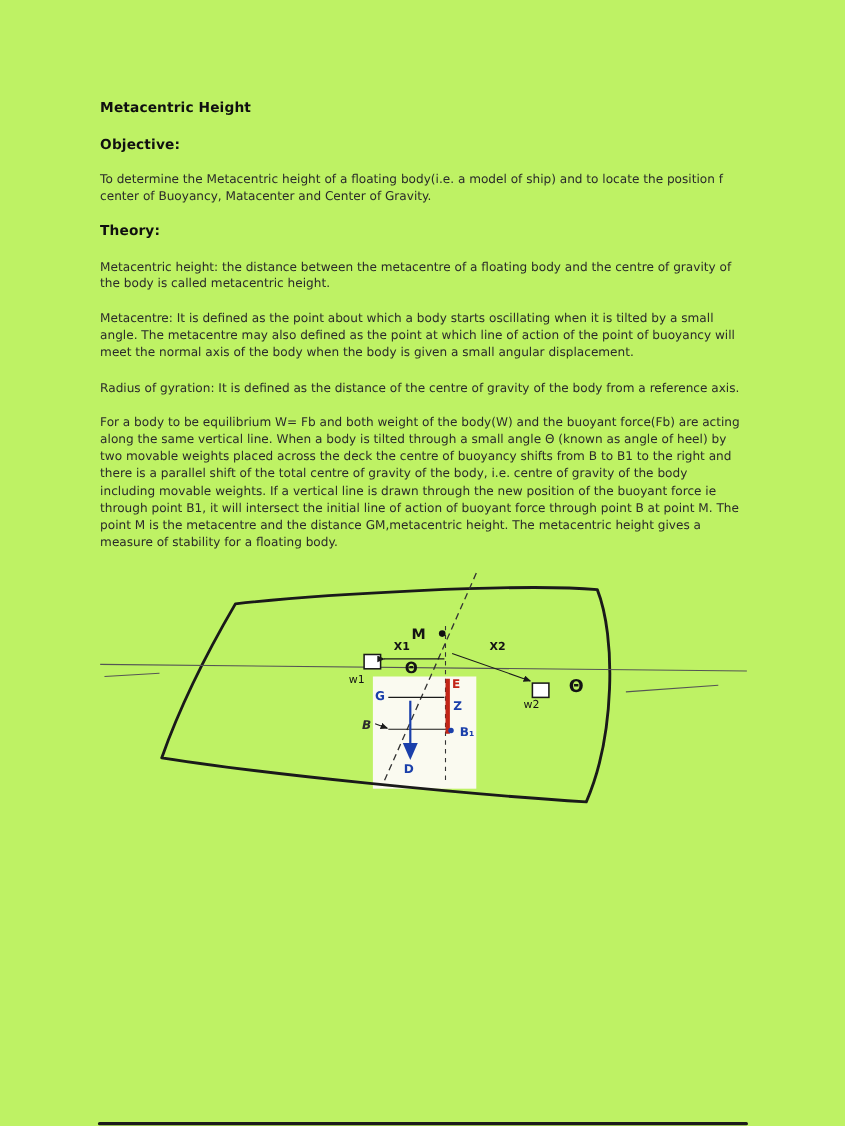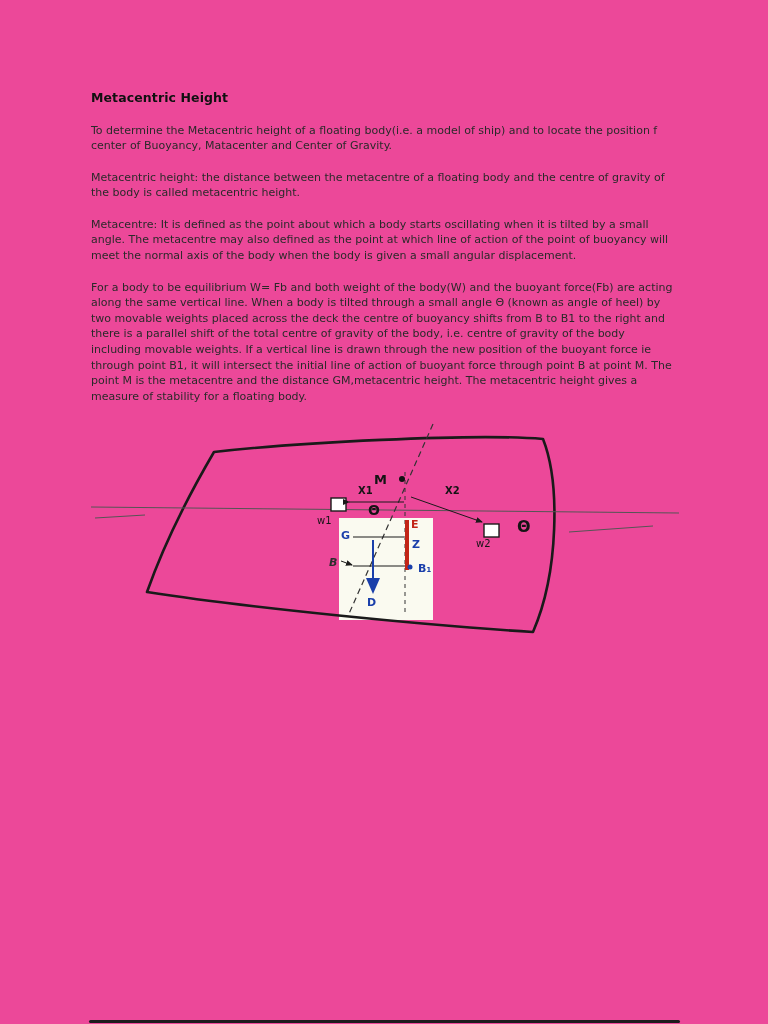--- a/index.html
+++ b/index.html
@@ -3,21 +3,21 @@
 <meta charset="utf-8">
 <style>
   * { margin:0; padding:0; box-sizing:border-box; }
   html, body { width:768px; height:1024px; background:#ffffff; }
   body {
     font-family:"DejaVu Sans","Liberation Sans",sans-serif;
     color:#222222;
     position:relative;
     overflow:hidden;
   }
-  .page { position:absolute; inset:0; padding:90px 92px 0 91px; background:#ec4899; }
+  .page { position:absolute; inset:0; padding:90px 92px 0 91px; background:#bef264; }
   h1, h2 {
     font-size:12.5px; line-height:15.5px; font-weight:bold; color:#101010;
     margin:0 0 17px 0; letter-spacing:0.1px;
   }
   p { font-size:11px; line-height:15.6px; margin:0 0 16px 0; color:#2a2a2a; }
   .figure { margin:14px 0 0 0; }
   svg text { font-family:"DejaVu Sans","Liberation Sans",sans-serif; }
   .lb   { font-weight:bold; }
   .ink  { fill:#141414; }
   .blue { fill:#1a3faa; }
@@ -30,25 +30,28 @@
     background:#1c1c1c; border-radius:2px;
   }
 </style>
 </head>
 <body>
 
 <div class="page">
 
   <h1>Metacentric Height</h1>
 
+  <h2>Objective:</h2>
   <p>To determine the Metacentric height of a floating body(i.e. a model of ship) and to locate the position f center of Buoyancy, Matacenter and Center of Gravity.</p>
 
 
+  <h2>Theory:</h2>
   <p>Metacentric height: the distance between the metacentre of a floating body and the centre of gravity of the body is called metacentric height.</p>
   <p>Metacentre: It is defined as the point about which a body starts oscillating when it is tilted by a small angle. The metacentre may also defined as the point at which line of action of the point of buoyancy will meet the normal axis of the body when the body is given a small angular displacement.</p>
+  <p>Radius of gyration: It is defined as the distance of the centre of gravity of the body from a reference axis.</p>
   <p>For a body to be equilibrium W= Fb and both weight of the body(W) and the buoyant force(Fb) are acting along the same vertical line. When a body is tilted through a small angle Θ (known as angle of heel) by two movable weights placed across the deck the centre of buoyancy shifts from B to B1 to the right and there is a parallel shift of the total centre of gravity of the body, i.e. centre of gravity of the body including movable weights. If a vertical line is drawn through the new position of the buoyant force ie through point B1, it will intersect the initial line of action of buoyant force through point B at point M. The point M is the metacentre and the distance GM,metacentric height. The metacentric height gives a measure of stability for a floating body.</p>
 
   <div class="figure">
     <svg width="600" height="256" viewBox="0 0 600 256">
       <defs>
         <marker id="ak" markerWidth="9" markerHeight="8" refX="6" refY="3" orient="auto">
           <path d="M0,0 L7,3 L0,6 Z" fill="#1a1a1a"></path>
         </marker>
         <marker id="ab" markerWidth="10" markerHeight="9" refX="6" refY="3.5" orient="auto">
           <path d="M0,0 L8,3.5 L0,7 Z" fill="#1a3faa"></path>

